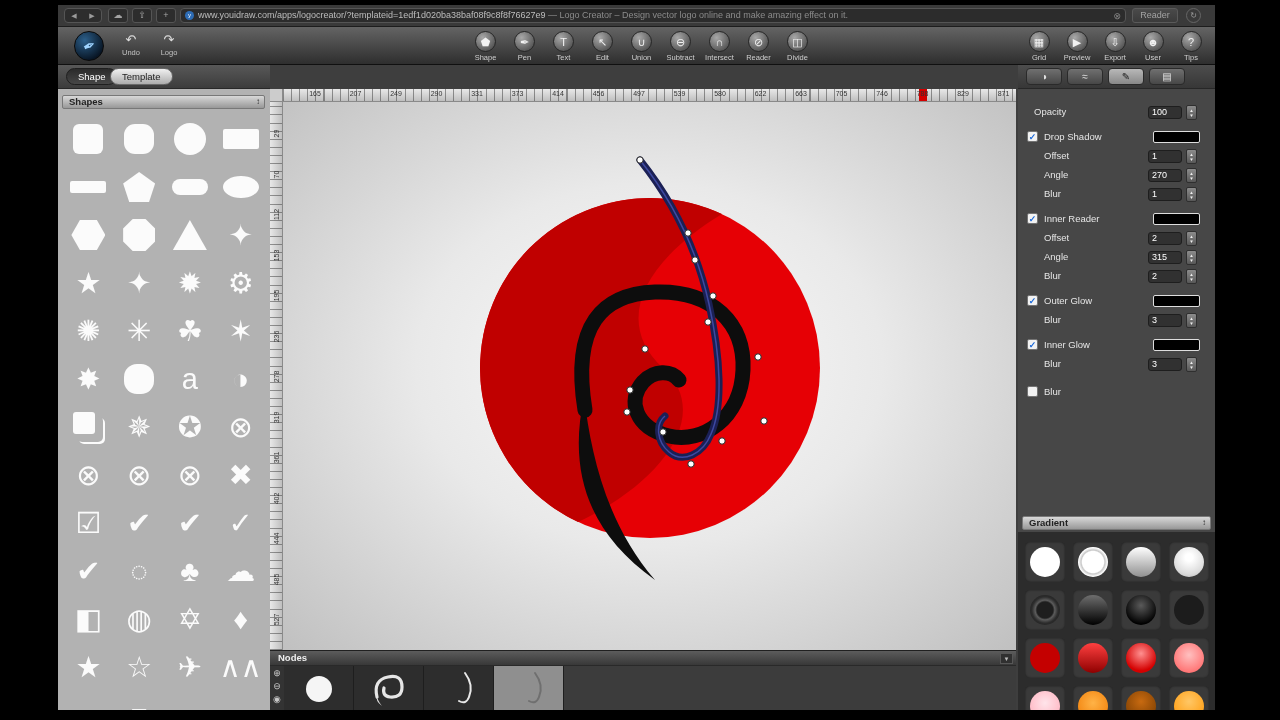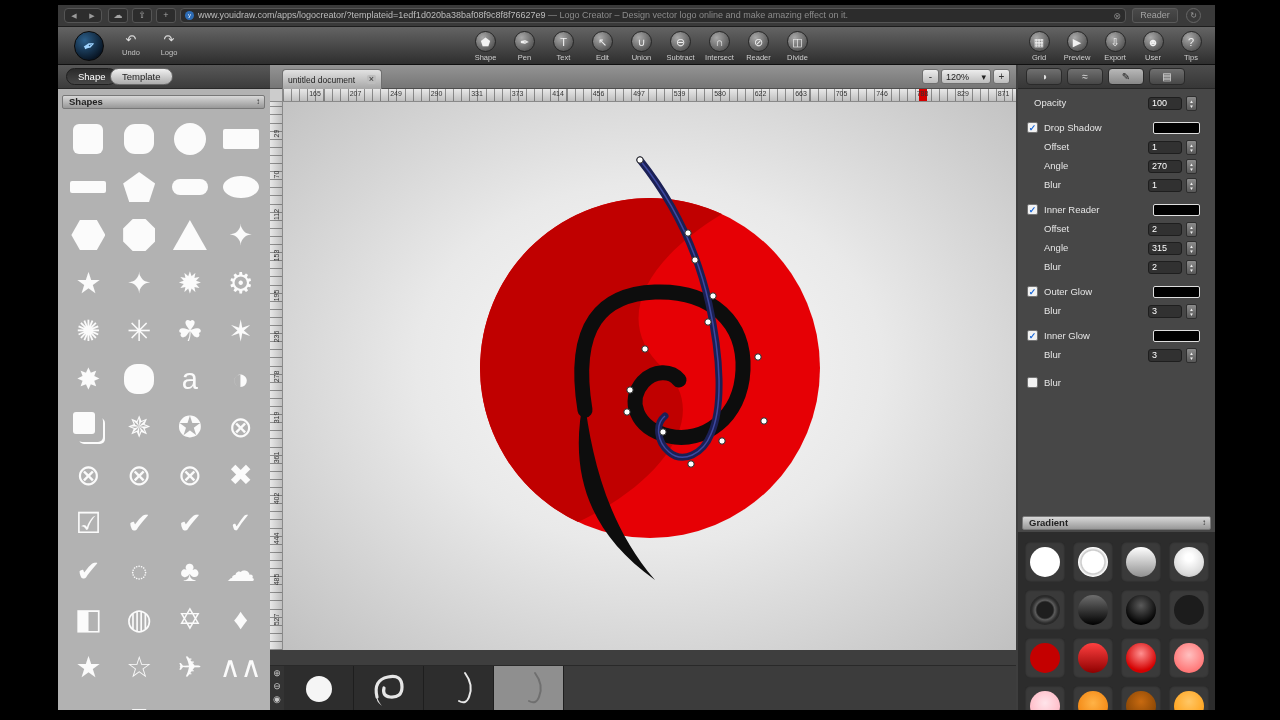--- a/index.html
+++ b/index.html
@@ -160,21 +160,21 @@
                 display:flex; flex-direction:column; align-items:center; gap:2px; padding-top:2px; }
   .lyr-btn { width:11px; height:11px; color:#c8c8c8; font-size:9px; line-height:11px; text-align:center; }
   #thumbs { position:absolute; left:14px; top:0; display:flex; height:45px; }
   .thumb { width:70px; height:45px; background:#2d2d2d; border-right:1px solid #1e1e1e;
            display:flex; align-items:center; justify-content:center; }
   .thumb.selected { background:#8f8f8f; }
   .thumb-circle { width:26px; height:26px; border-radius:50%; background:#f5f5f5; }
 
   
   .right-panel { position:absolute; left:960px; top:84px; width:197px; height:621px; background:#474747; }
-  #effects { padding-top:6px; }
+  #effects { padding-top:15px; }
   .fx-row { position:relative; height:19px; }
   .fx-plain { margin-bottom:5px; }
   .fx-check { margin-top:6px; }
   .fx-check.fx-off { margin-top:9px; }
   .fx-label { position:absolute; left:26px; top:2px; font-size:9.5px; color:#e6e6e6; }
   .fx-plain .fx-label { left:16px; }
   .fx-cb { position:absolute; left:9px; top:2px; width:11px; height:11px; background:#f2f2f2;
            border:1px solid #747474; border-radius:2px; font-size:9px; line-height:10px;
            text-align:center; color:#1766d8; font-weight:bold; }
   .fx-input { position:absolute; right:33px; top:2px; width:34px; height:13px; background:#313131;
@@ -305,34 +305,20 @@
           <div class="tool-ic">?</div>
           <div class="tool-lb">Tips</div>
         </div>
       </div>
   </div>
 
   <div class="lp-tabs">
     <div class="lp-tab active">Shape</div>
     <div class="lp-tab idle">Template</div>
   </div>
-  <div class="doc-zone">
-    <div class="doc-tab">
-      <span>untitled document</span>
-      <span class="doc-close">×</span>
-    </div>
-    <div class="zoom-group">
-      <div class="zoom-btn">-</div>
-      <div class="zoom-val">
-        <span>120%</span>
-        <span class="caret"></span>
-      </div>
-      <div class="zoom-btn">+</div>
-    </div>
-  </div>
   <div class="rp-header">
     <div id="style-tools">
         <div class="style-btn">◑</div>
         <div class="style-btn">≈</div>
         <div class="style-btn active">✎</div>
         <div class="style-btn">▤</div>
       </div>
   </div>
 
   <div class="left-panel">
@@ -557,20 +543,24 @@
           <circle cx="439" cy="339" r="3.2" class="node-dot"></circle>
           <circle cx="408" cy="362" r="3.2" class="node-dot"></circle>
           <circle cx="380" cy="330" r="3.2" class="node-dot"></circle>
           <circle cx="347" cy="288" r="3.2" class="node-dot"></circle>
           <circle cx="344" cy="310" r="3.2" class="node-dot"></circle>
           <circle cx="362" cy="247" r="3.2" class="node-dot"></circle>
         </g>
     </svg>
   </div>
 
+  <div class="nodes-bar">
+    <span class="nodes-label">Nodes</span>
+    <span class="nodes-collapse"></span>
+  </div>
   <div class="layers-strip">
     <div id="layer-btns">
         <div class="lyr-btn">⊕</div>
         <div class="lyr-btn">⊖</div>
         <div class="lyr-btn">◉</div>
       </div>
     <div id="thumbs">
         <div class="thumb">
           <div class="thumb-circle"></div>
         </div>

